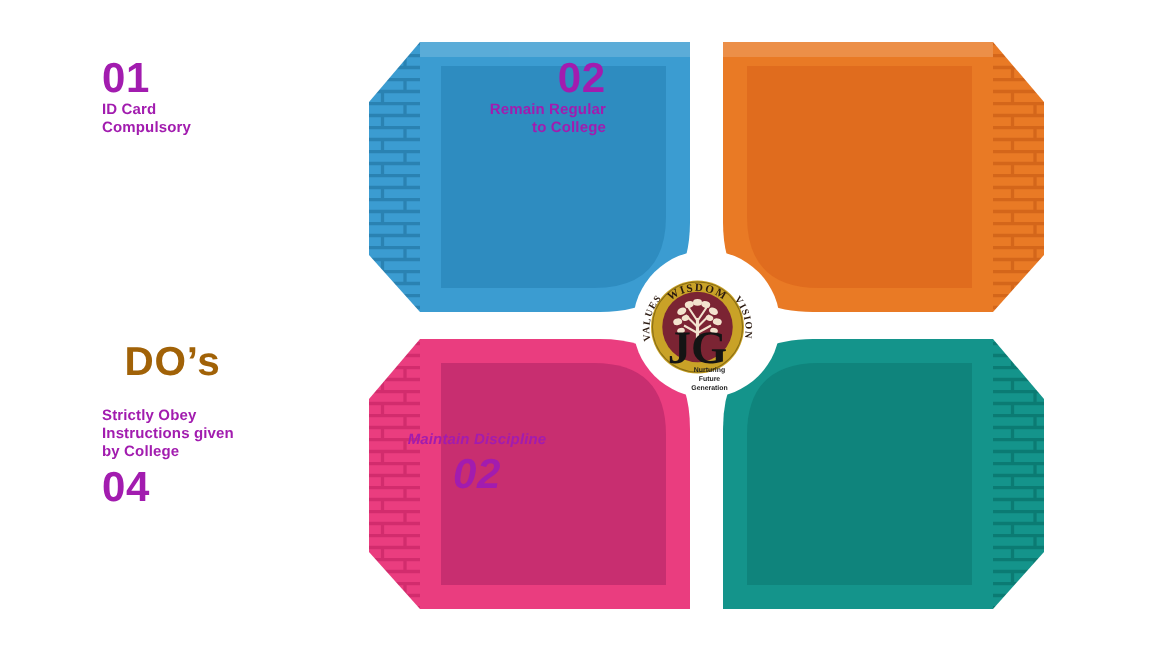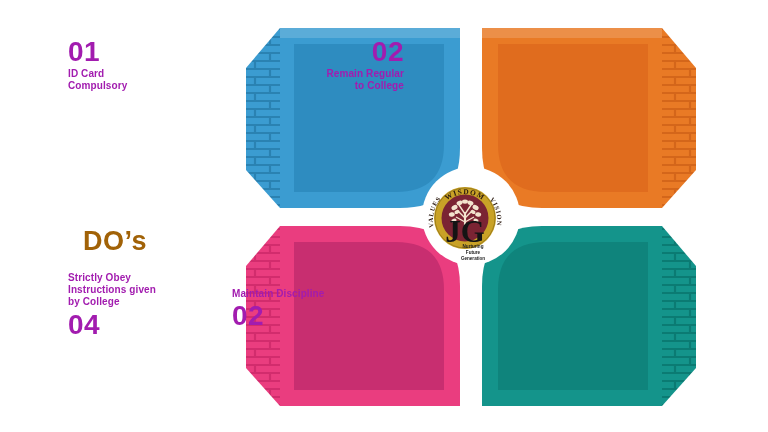--- a/index.html
+++ b/index.html
@@ -47,21 +47,21 @@
     line-height: 1.0;
     letter-spacing: 0.5px;
   }
   .q-label { font-size: 10px; }
 
   
   #q1-text { left: 68px;  top: 38px;  width: 140px; text-align: left; }
   
   #q2-text { left: 238px; top: 38px;  width: 166px; text-align: right; }
   
-  #q3-text { left: 232px; top: 288px; width: 172px; text-align: left; }
+  #q3-text { left: 232px; top: 288px; width: 172px; text-align: center; font-style: italic; }
   
   #q4-text { left: 68px;  top: 272px; width: 160px; text-align: left; }
 
   .gap6 { height: 2px; }
 
   
   #logo-wrap {
     position: absolute;
     left: 417px; top: 172px;
     width: 96px; height: 96px;

